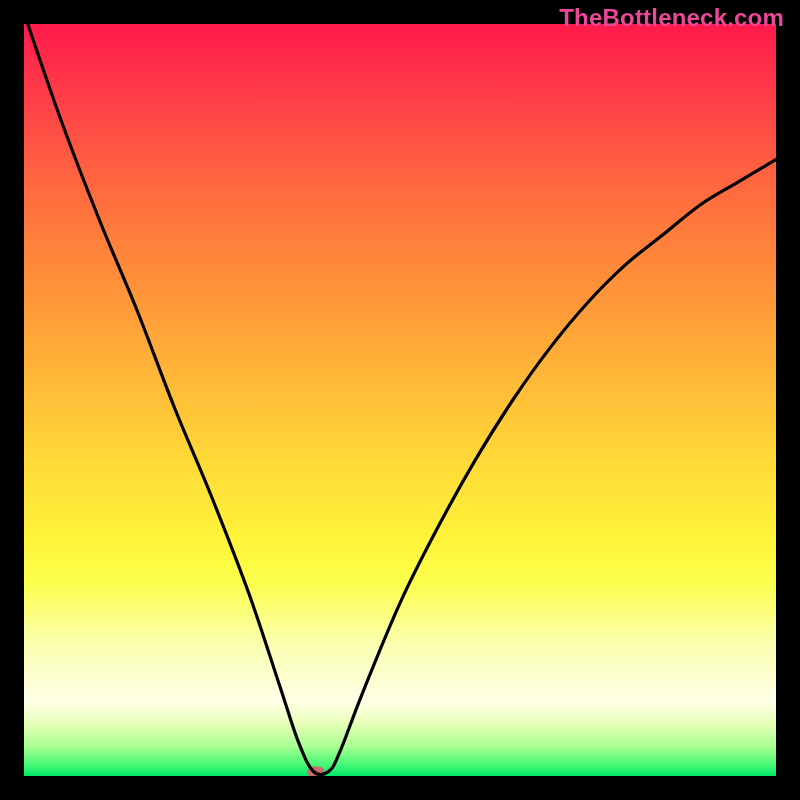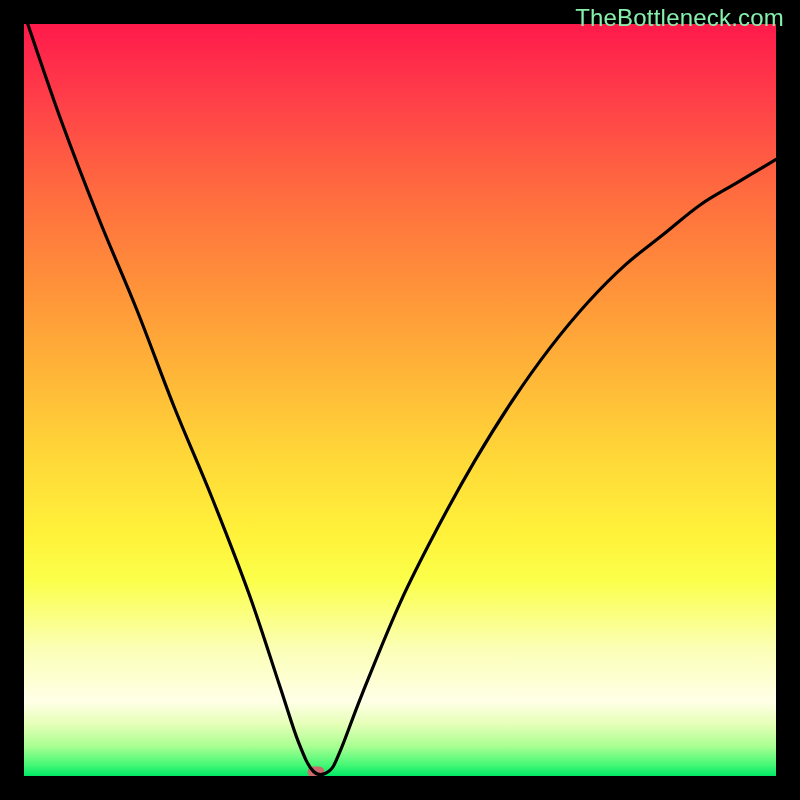--- a/index.html
+++ b/index.html
@@ -13,23 +13,23 @@
   .frame {
     position: relative;
     width: 800px;
     height: 800px;
     background: #000;
   }
   .watermark {
     position: absolute;
     top: 4px;
     right: 16px;
-    color: #86efac;
+    color: #ec4899;
     font-size: 24px;
-    font-weight: 400;
+    font-weight: 700;
     letter-spacing: 0.2px;
     z-index: 50;
     text-align: center;
   }
   .plot-area {
     position: absolute;
     left: 24px;
     top: 24px;
     width: 752px;
     height: 752px;

